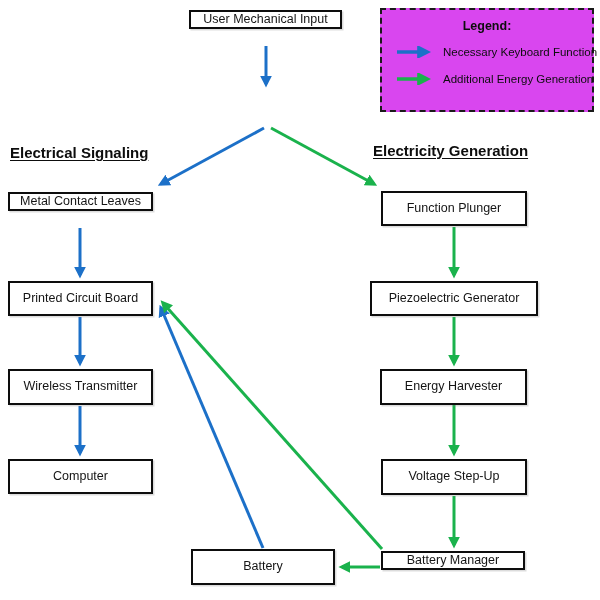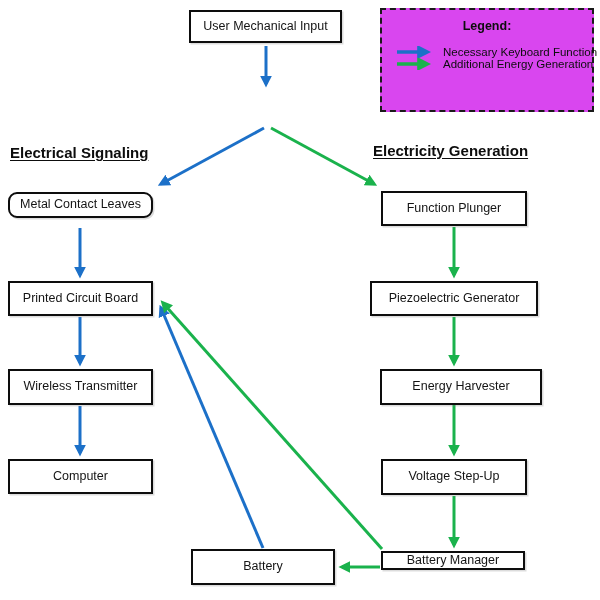--- a/index.html
+++ b/index.html
@@ -57,21 +57,21 @@
     font-size: 12.5px;
     color: #0d0d0d;
     margin-top: 9px;
   }
   .legend-row {
     display: flex;
     align-items: center;
     margin: 0 0 0 14px;
   }
   .legend-row.first { margin-top: 13px; }
-  .legend-row.second { }
+  .legend-row.second { margin-top: 15px; }
   .legend-row svg { flex: 0 0 auto; }
   .legend-label {
     font-size: 11.5px;
     color: #0d0d0d;
     margin-left: 7px;
     white-space: nowrap;
   }
 </style>
 </head>
 <body>
@@ -116,28 +116,28 @@
       <svg width="40" height="12" viewBox="0 0 40 12">
         <line x1="1" y1="6" x2="31" y2="6" stroke-width="3.5" marker-end="url(#arrow-green)" stroke="#1ab24c"></line>
       </svg>
       <span class="legend-label">Additional Energy Generation</span>
     </div>
   </div>
 
   <div class="col-heading" style="left:10px; top:144px;">Electrical Signaling</div>
   <div class="col-heading" style="left:373px; top:142px;">Electricity Generation</div>
 
-  <div class="node" style="left:189px; top:10px;  width:153px; height:33px;">User Mechanical Input</div>
+  <div class="node" style="left:189px; top:10px;  width:153px; height:19px;">User Mechanical Input</div>
 
-  <div class="node" style="left:8px;   top:192px; width:145px; height:26px;border-radius:9px;">Metal Contact Leaves</div>
+  <div class="node" style="left:8px;   top:192px; width:145px; height:19px;">Metal Contact Leaves</div>
   <div class="node" style="left:8px;   top:281px; width:145px; height:35px;">Printed Circuit Board</div>
   <div class="node" style="left:8px;   top:369px; width:145px; height:36px;">Wireless Transmitter</div>
   <div class="node" style="left:8px;   top:459px; width:145px; height:35px;">Computer</div>
 
   <div class="node" style="left:381px; top:191px; width:146px; height:35px;">Function Plunger</div>
   <div class="node" style="left:370px; top:281px; width:168px; height:35px;">Piezoelectric Generator</div>
-  <div class="node" style="left:380px; top:369px; width:162px; height:36px;">Energy Harvester</div>
+  <div class="node" style="left:380px; top:369px; width:147px; height:36px;">Energy Harvester</div>
   <div class="node" style="left:381px; top:459px; width:146px; height:36px;">Voltage Step-Up</div>
   <div class="node" style="left:381px; top:551px; width:144px; height:19px;">Battery Manager</div>
 
   <div class="node" style="left:191px; top:549px; width:144px; height:36px;">Battery</div>
 
 </div>
 
 </body></html>

